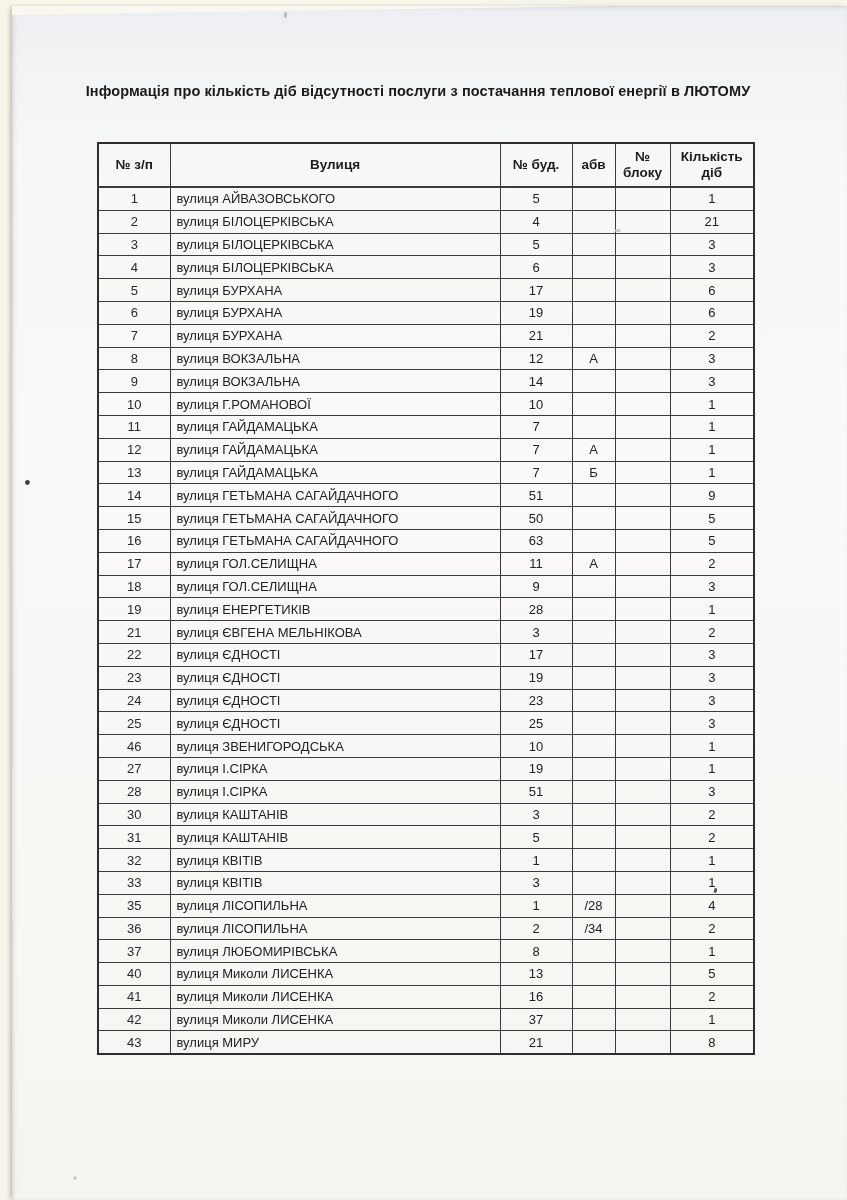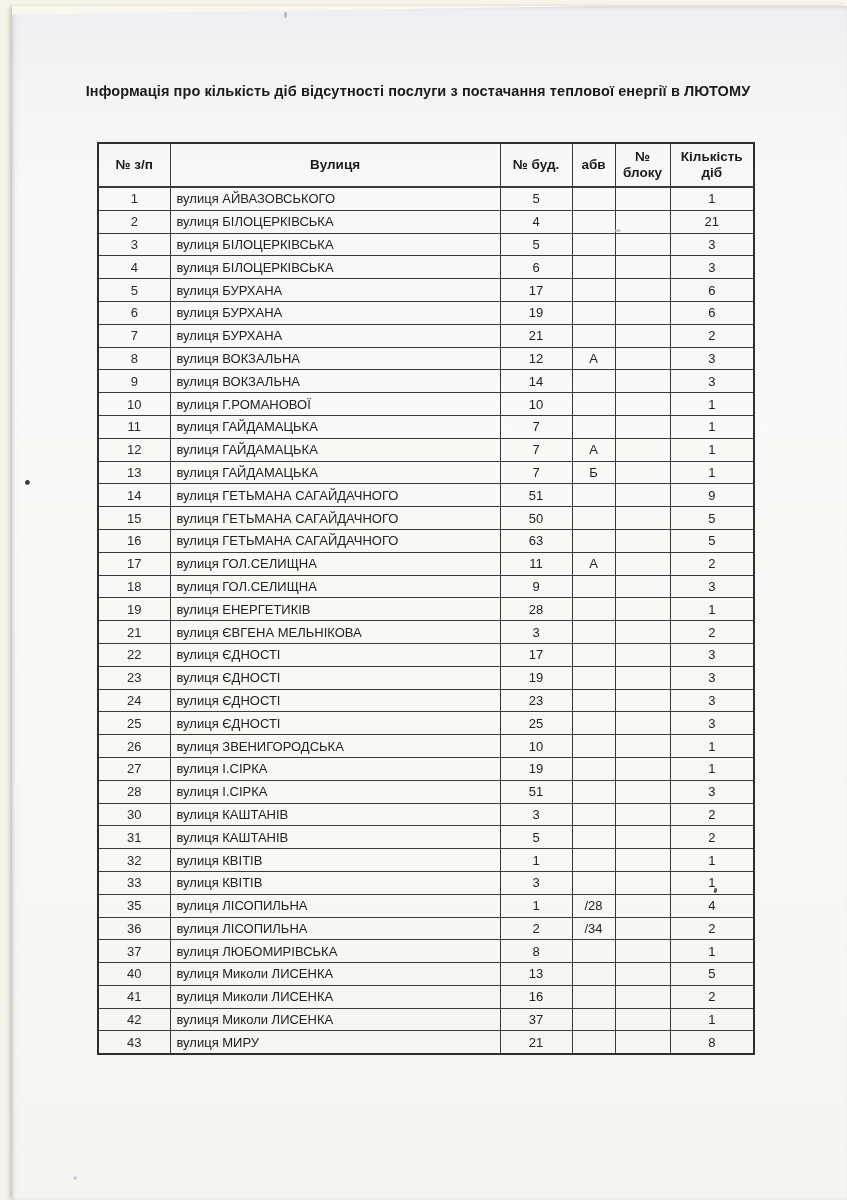--- a/index.html
+++ b/index.html
@@ -354,21 +354,21 @@
         </tr>
         <tr>
           <td class="col-n">25</td>
           <td class="col-street">вулиця ЄДНОСТІ</td>
           <td class="col-building">25</td>
           <td class="col-letter"></td>
           <td class="col-block"></td>
           <td class="col-days">3</td>
         </tr>
         <tr>
-          <td class="col-n">26</td>
+          <td class="col-n">46</td>
           <td class="col-street">вулиця ЗВЕНИГОРОДСЬКА</td>
           <td class="col-building">10</td>
           <td class="col-letter"></td>
           <td class="col-block"></td>
           <td class="col-days">1</td>
         </tr>
         <tr>
           <td class="col-n">27</td>
           <td class="col-street">вулиця І.СІРКА</td>
           <td class="col-building">19</td>

